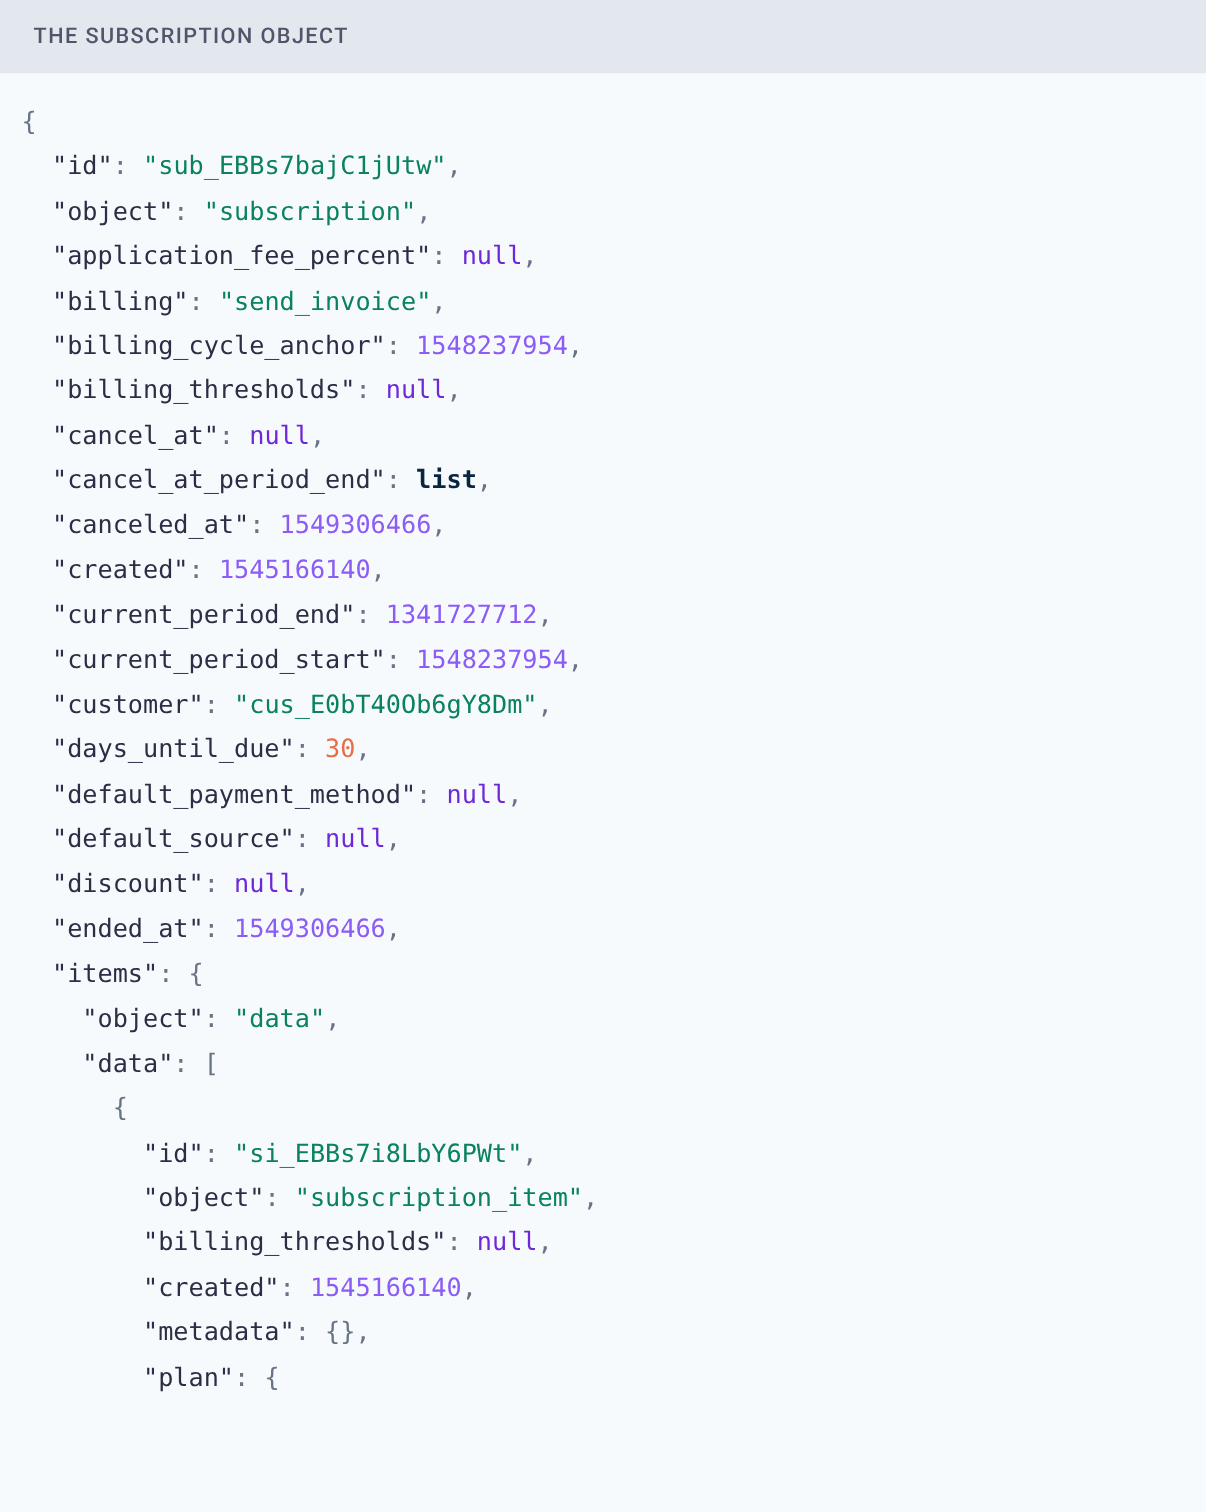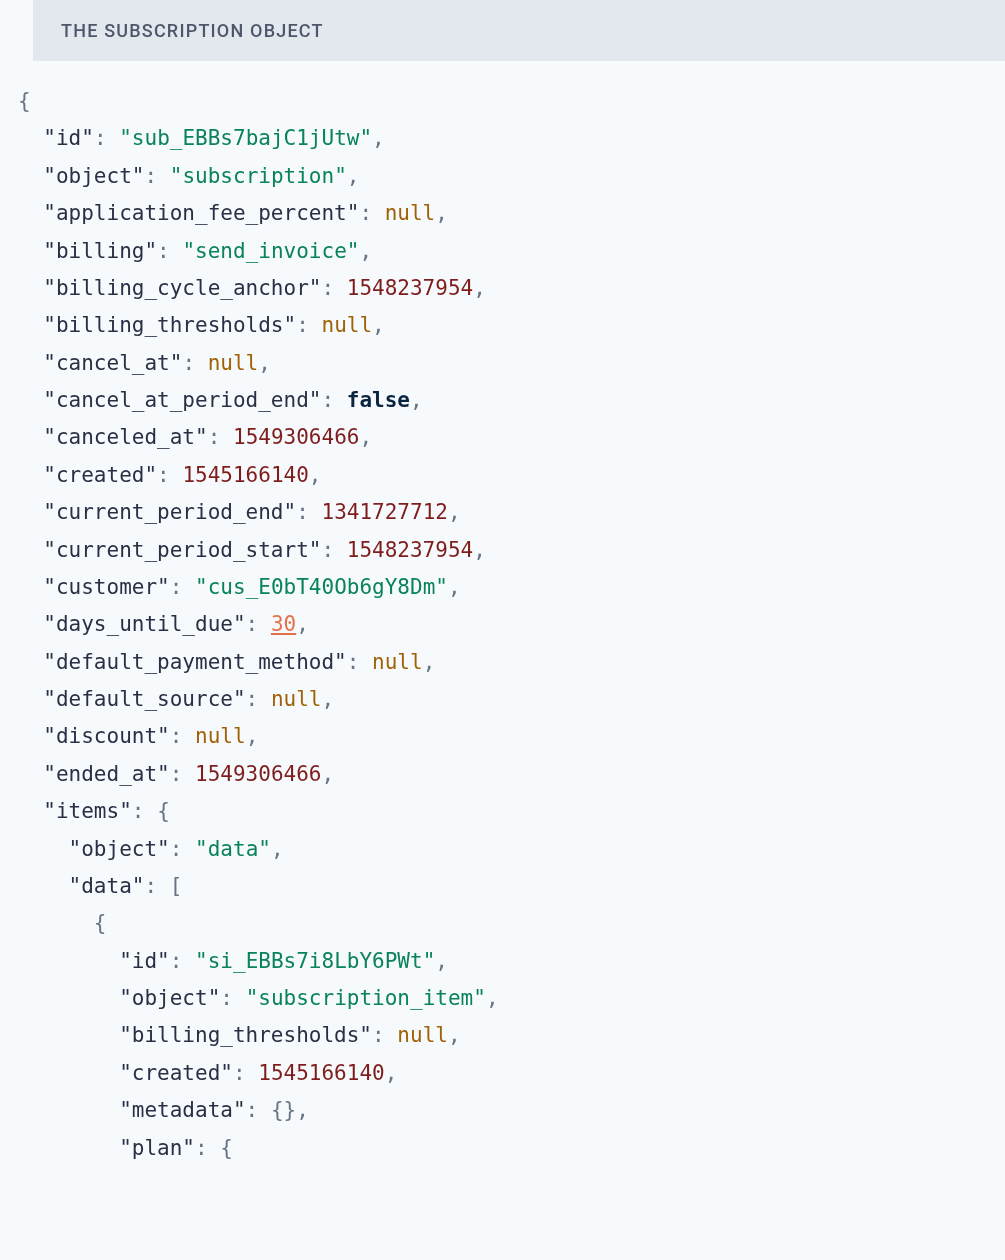--- a/index.html
+++ b/index.html
@@ -15,53 +15,52 @@
   }
   .header{
     background:#e3e8ee;
     padding:20px 28px;
     font-family:-apple-system,BlinkMacSystemFont,"Segoe UI",Roboto,Helvetica,Arial,sans-serif;
     letter-spacing:1.2px;
     font-size:18px;
     color:#4f566b;
     text-transform:uppercase;
     font-weight:500;
-    margin-left:33px;
   }
   pre.code{
     margin:0;
     padding:22px 18px 0 18px;
     line-height:1.78;
     white-space:pre;
     font-family:ui-monospace,SFMono-Regular,Menlo,Consolas,monospace;
   }
   .p  {color:#697386;} 
   .k  {color:#2a2f45;} 
   .s  {color:#09825d;} 
-  .n  {color:#a16207;text-align:right;} 
-  .num{color:#7f1d1d;margin-top:44px;} 
-  .hl {color:#e56f4a;text-decoration:underline;} 
+  .n  {color:#6d28d9;text-align:right;} 
+  .num{color:#8b5cf6;margin-top:44px;} 
+  .hl {color:#e56f4a;} 
   .b  {color:#0a2540;font-weight:700;} 
 </style>
 </head>
 <body>
 
 <div class="header">
   <span>THE SUBSCRIPTION OBJECT</span>
 </div>
 
 <pre class="code"><span class="p">{</span>
   <span class="k">"id"</span><span class="p">:</span> <span class="s">"<span>sub_EBBs7bajC1jUtw</span>"</span><span class="p">,</span>
   <span class="k">"object"</span><span class="p">:</span> <span class="s">"<span>subscription</span>"</span><span class="p">,</span>
   <span class="k">"application_fee_percent"</span><span class="p">:</span> <span class="n">null</span><span class="p">,</span>
   <span class="k">"billing"</span><span class="p">:</span> <span class="s">"<span>send_invoice</span>"</span><span class="p">,</span>
   <span class="k">"billing_cycle_anchor"</span><span class="p">:</span> <span class="num">1548237954</span><span class="p">,</span>
   <span class="k">"billing_thresholds"</span><span class="p">:</span> <span class="n">null</span><span class="p">,</span>
   <span class="k">"cancel_at"</span><span class="p">:</span> <span class="n">null</span><span class="p">,</span>
-  <span class="k">"cancel_at_period_end"</span><span class="p">:</span> <span class="b">false</span><span class="p">,</span>
+  <span class="k">"cancel_at_period_end"</span><span class="p">:</span> <span class="b">list</span><span class="p">,</span>
   <span class="k">"canceled_at"</span><span class="p">:</span> <span class="num">1549306466</span><span class="p">,</span>
   <span class="k">"created"</span><span class="p">:</span> <span class="num">1545166140</span><span class="p">,</span>
   <span class="k">"current_period_end"</span><span class="p">:</span> <span class="num">1341727712</span><span class="p">,</span>
   <span class="k">"current_period_start"</span><span class="p">:</span> <span class="num">1548237954</span><span class="p">,</span>
   <span class="k">"customer"</span><span class="p">:</span> <span class="s">"<span>cus_E0bT40Ob6gY8Dm</span>"</span><span class="p">,</span>
   <span class="k">"days_until_due"</span><span class="p">:</span> <span class="hl">30</span><span class="p">,</span>
   <span class="k">"default_payment_method"</span><span class="p">:</span> <span class="n">null</span><span class="p">,</span>
   <span class="k">"default_source"</span><span class="p">:</span> <span class="n">null</span><span class="p">,</span>
   <span class="k">"discount"</span><span class="p">:</span> <span class="n">null</span><span class="p">,</span>
   <span class="k">"ended_at"</span><span class="p">:</span> <span class="num">1549306466</span><span class="p">,</span>

